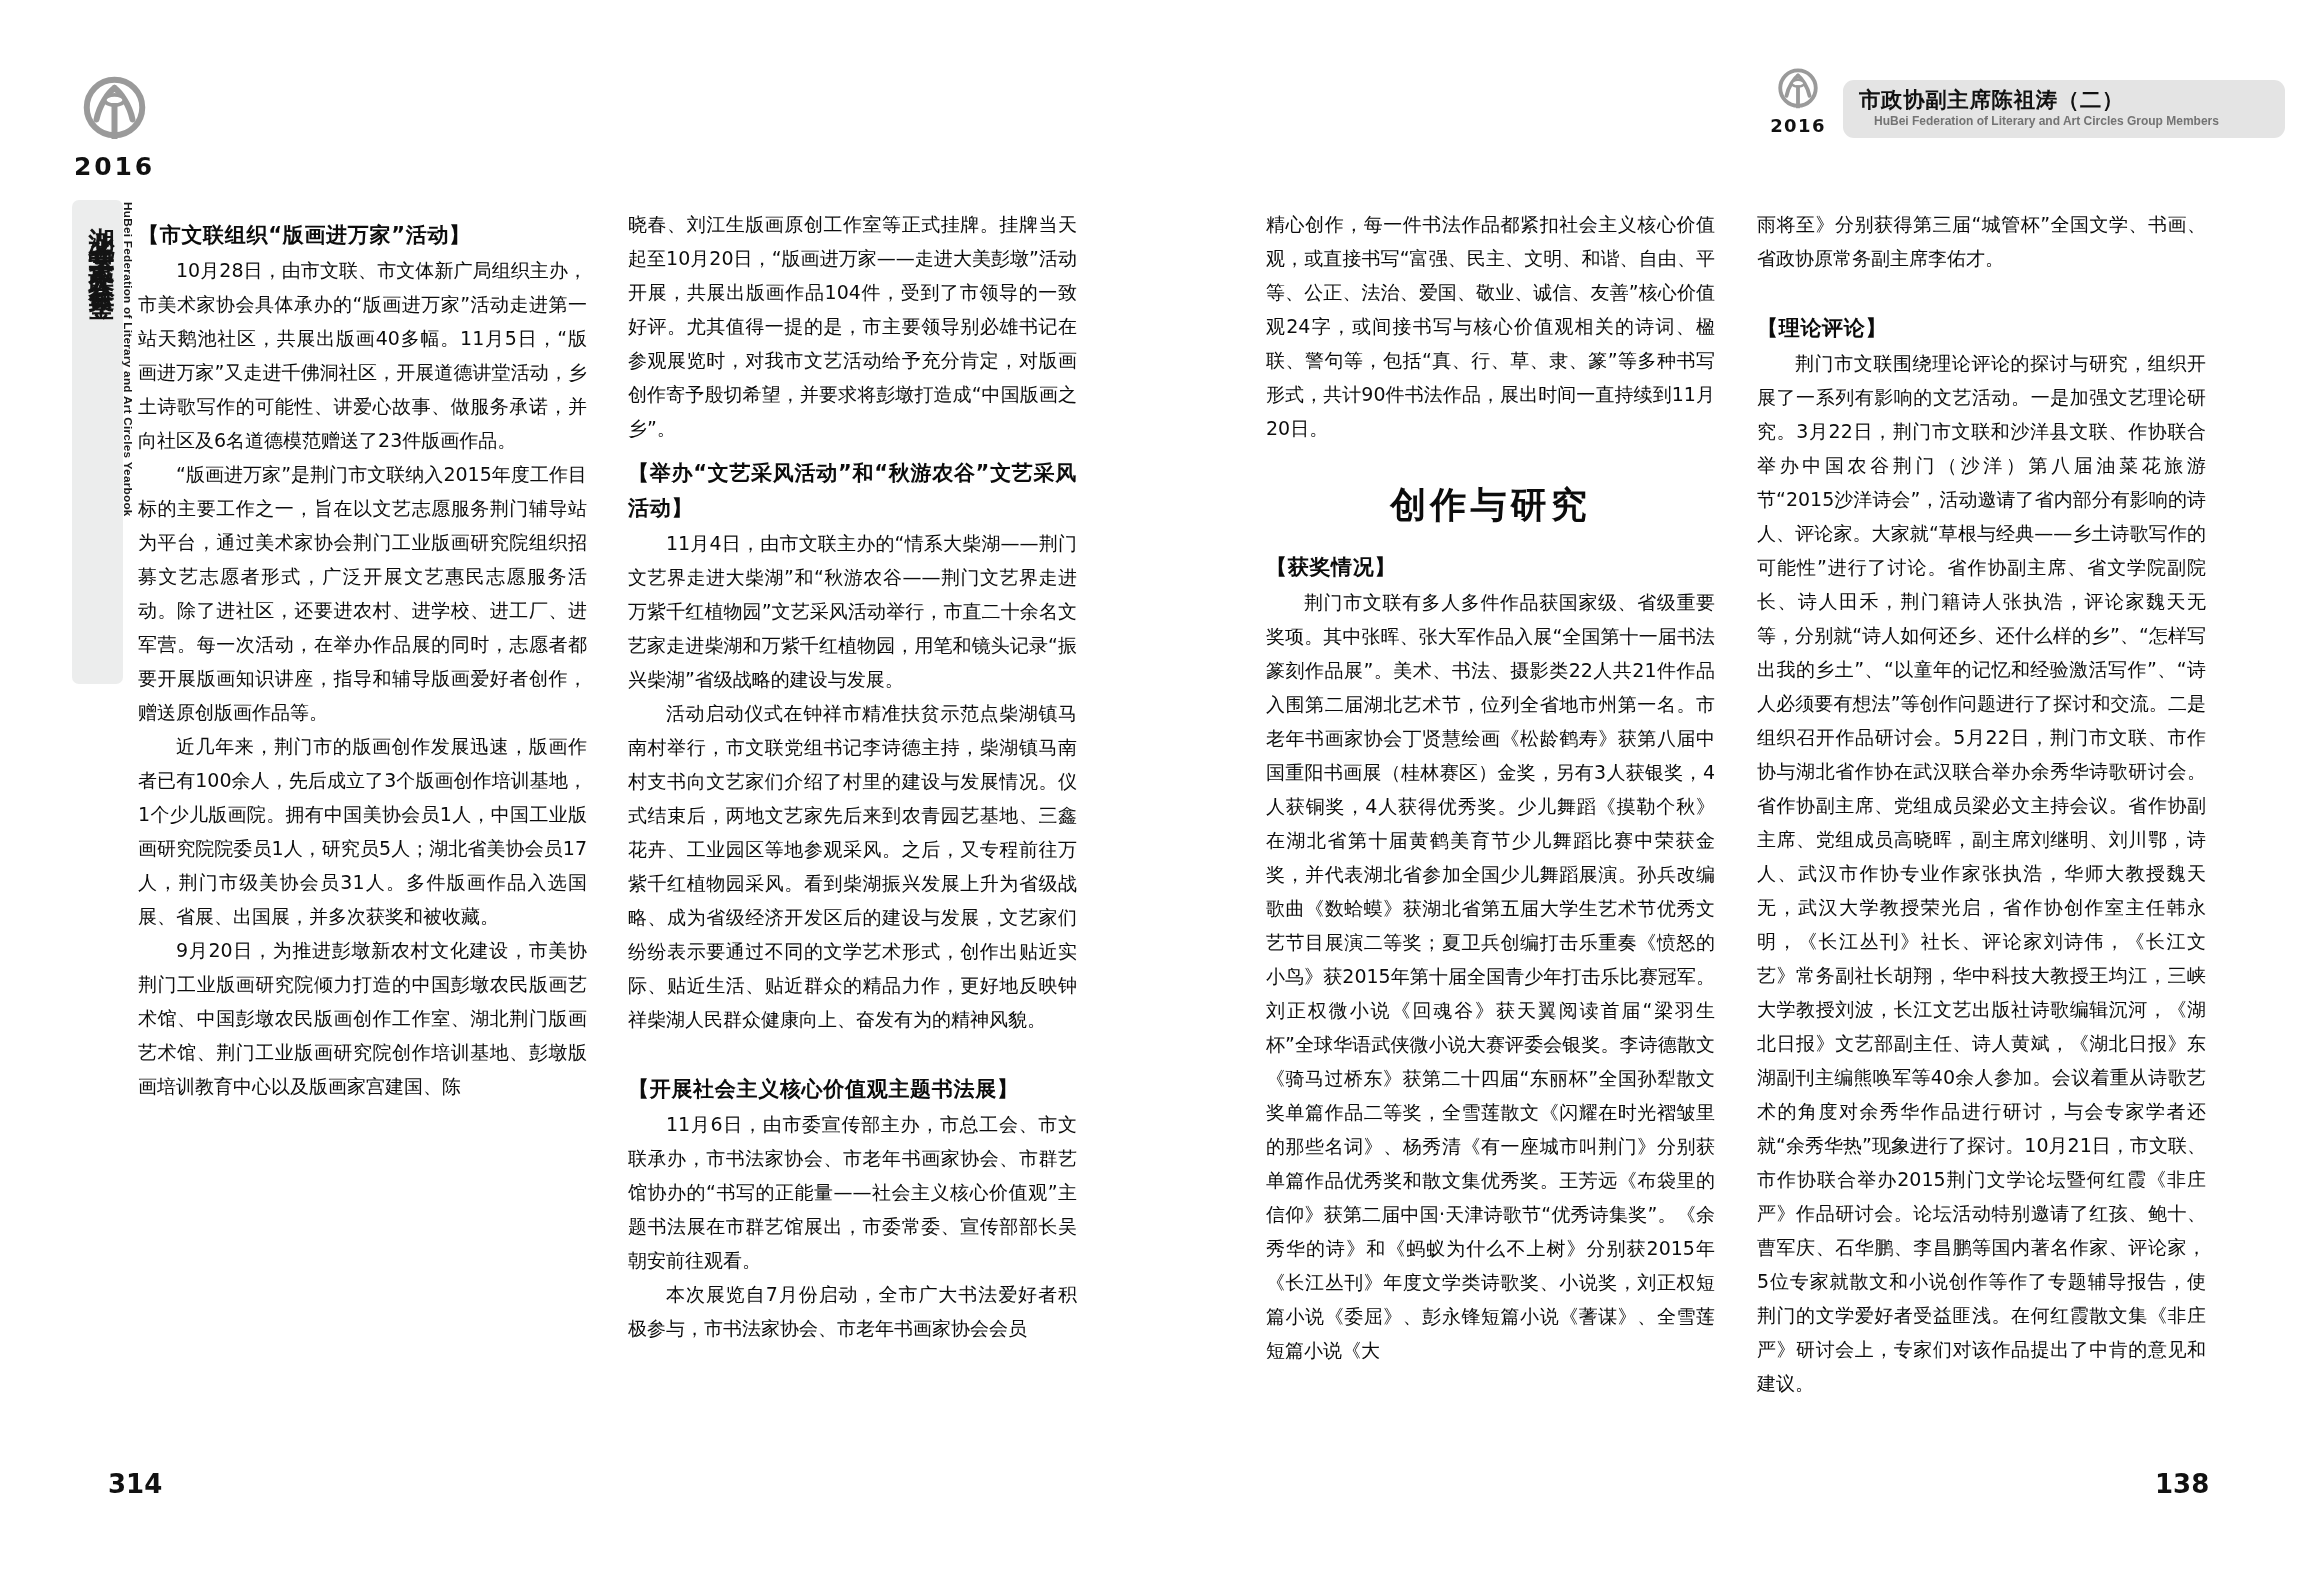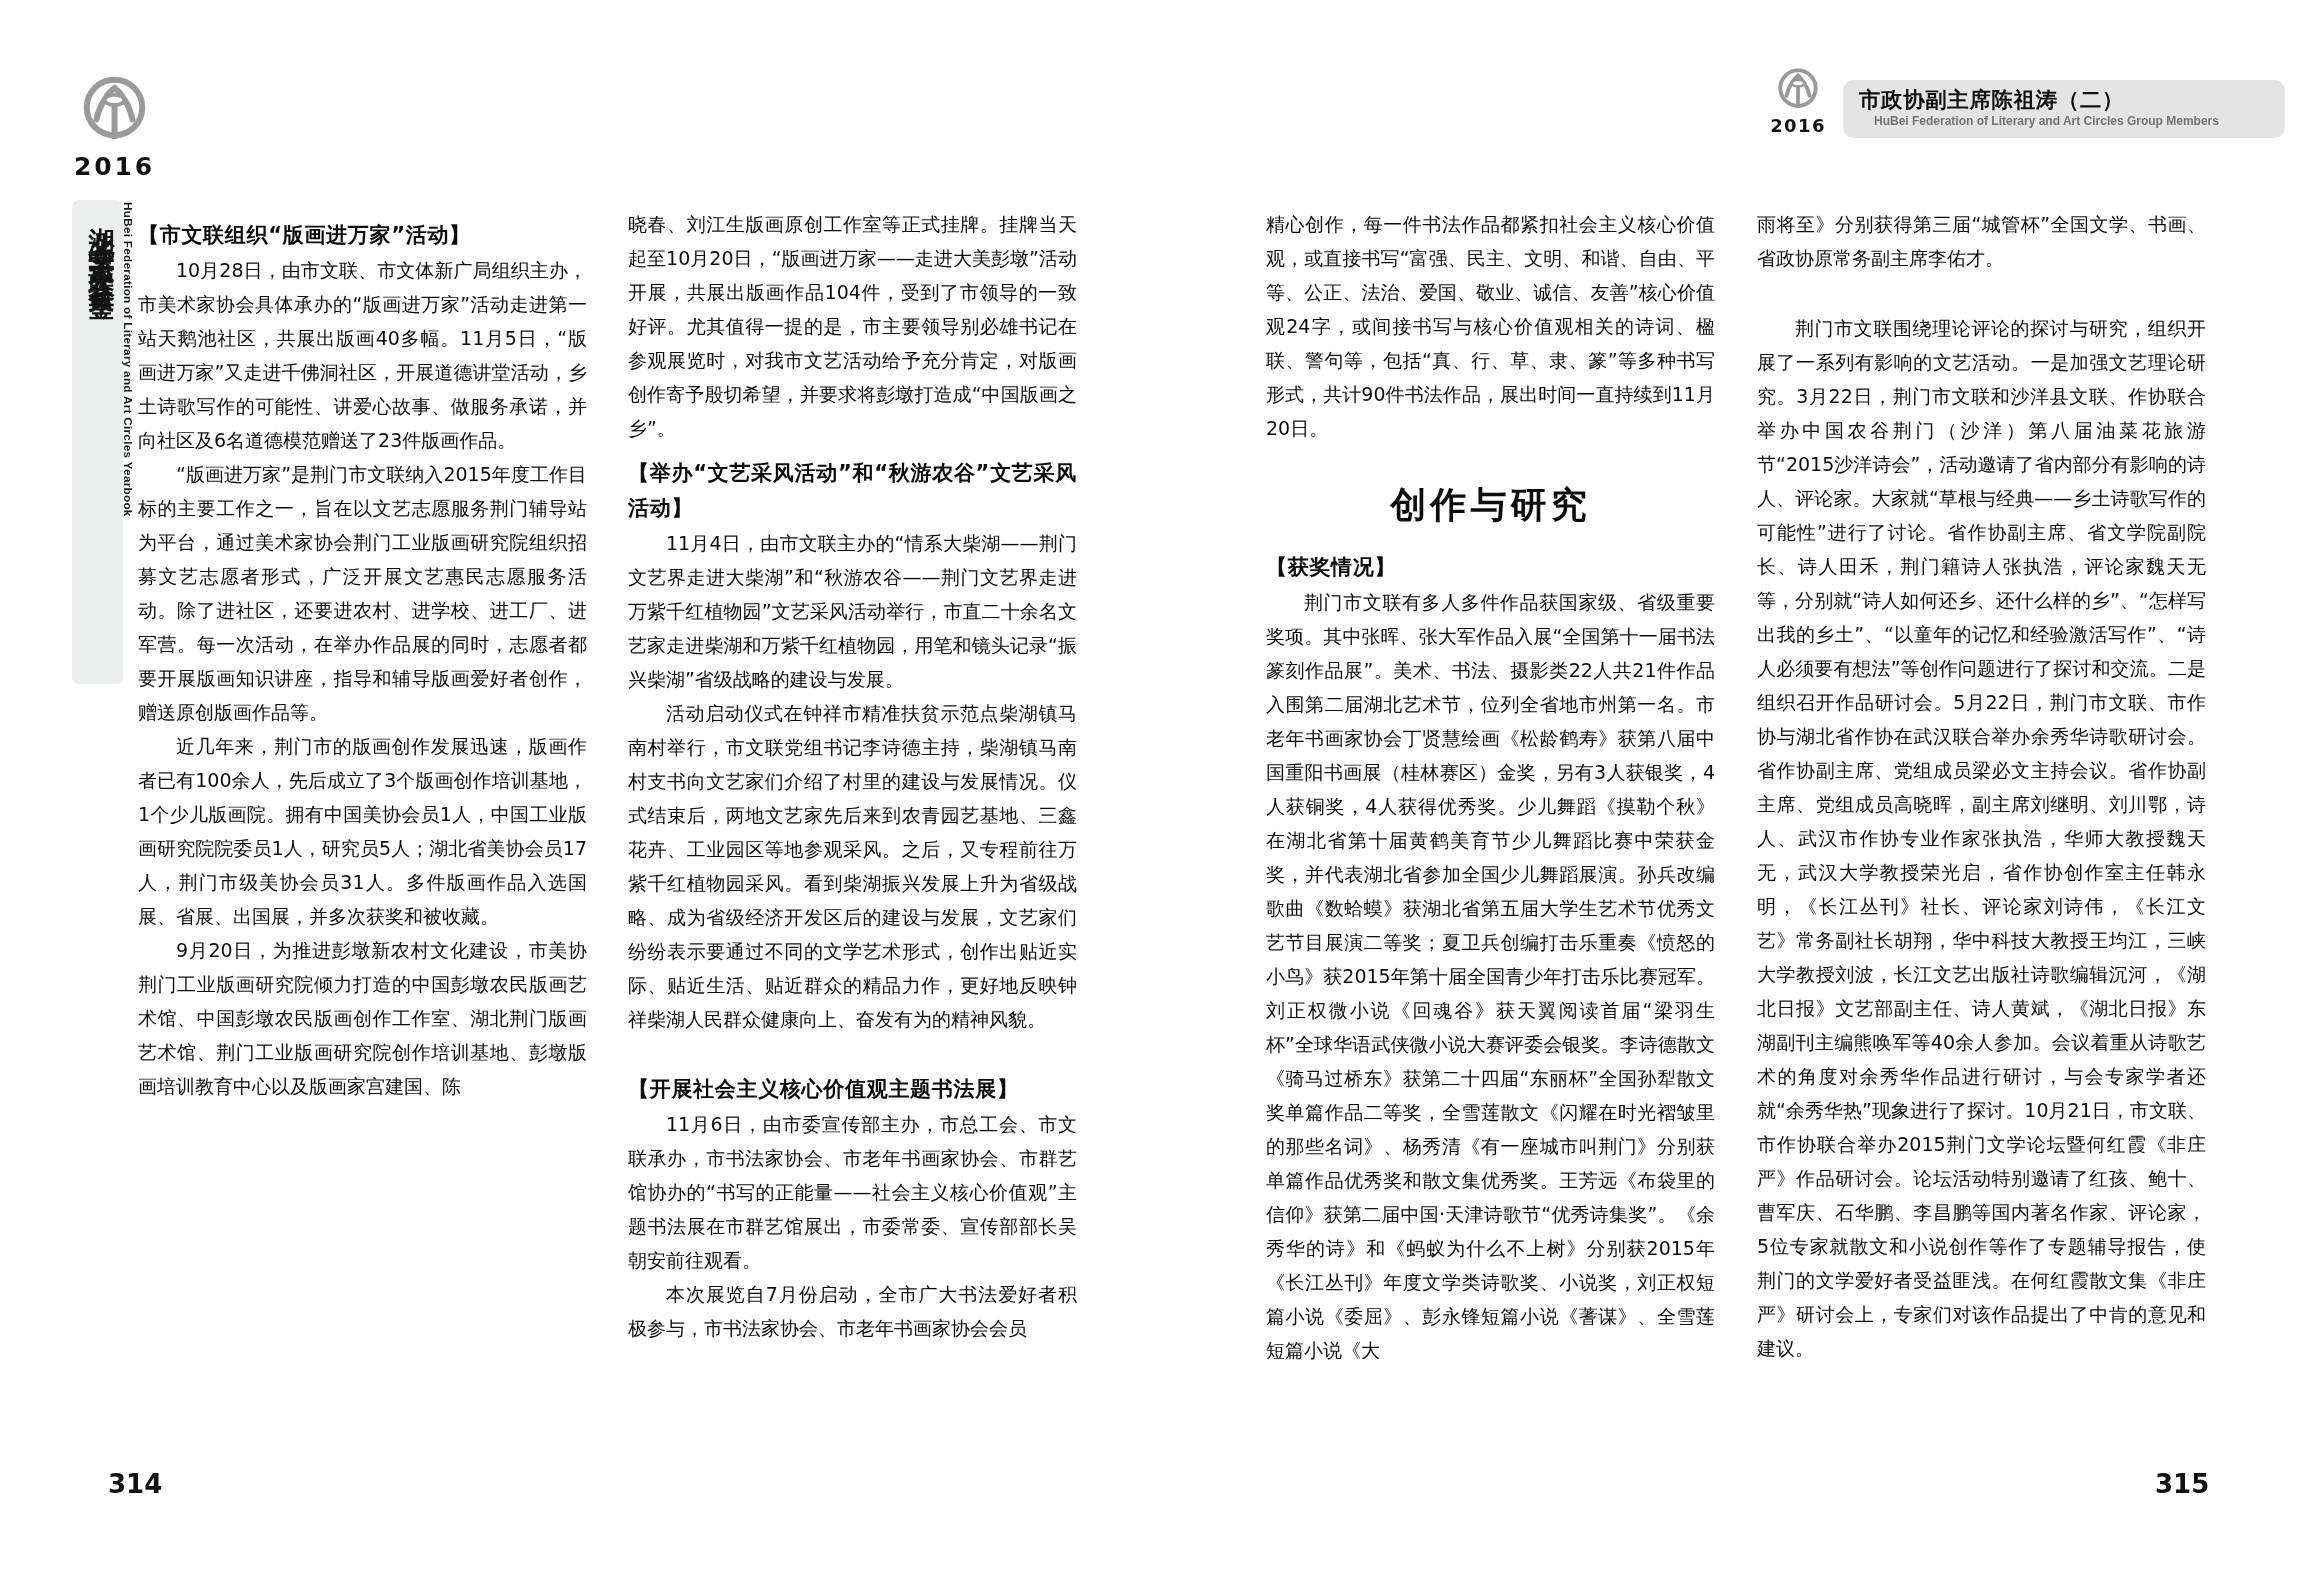--- a/index.html
+++ b/index.html
@@ -184,20 +184,21 @@
   <div class="col" id="col3">
     <p class="cont">精心创作，每一件书法作品都紧扣社会主义核心价值观，或直接书写“富强、民主、文明、和谐、自由、平等、公正、法治、爱国、敬业、诚信、友善”核心价值观24字，或间接书写与核心价值观相关的诗词、楹联、警句等，包括“真、行、草、隶、篆”等多种书写形式，共计90件书法作品，展出时间一直持续到11月20日。</p>
     <div class="section-title">创作与研究</div>
     <h3 class="tight">【获奖情况】</h3>
     <p>荆门市文联有多人多件作品获国家级、省级重要奖项。其中张晖、张大军作品入展“全国第十一届书法篆刻作品展”。美术、书法、摄影类22人共21件作品入围第二届湖北艺术节，位列全省地市州第一名。市老年书画家协会丁贤慧绘画《松龄鹤寿》获第八届中国重阳书画展（桂林赛区）金奖，另有3人获银奖，4人获铜奖，4人获得优秀奖。少儿舞蹈《摸勒个秋》在湖北省第十届黄鹤美育节少儿舞蹈比赛中荣获金奖，并代表湖北省参加全国少儿舞蹈展演。孙兵改编歌曲《数蛤蟆》获湖北省第五届大学生艺术节优秀文艺节目展演二等奖；夏卫兵创编打击乐重奏《愤怒的小鸟》获2015年第十届全国青少年打击乐比赛冠军。刘正权微小说《回魂谷》获天翼阅读首届“梁羽生杯”全球华语武侠微小说大赛评委会银奖。李诗德散文《骑马过桥东》获第二十四届“东丽杯”全国孙犁散文奖单篇作品二等奖，全雪莲散文《闪耀在时光褶皱里的那些名词》、杨秀清《有一座城市叫荆门》分别获单篇作品优秀奖和散文集优秀奖。王芳远《布袋里的信仰》获第二届中国·天津诗歌节“优秀诗集奖”。《余秀华的诗》和《蚂蚁为什么不上树》分别获2015年《长江丛刊》年度文学类诗歌奖、小说奖，刘正权短篇小说《委屈》、彭永锋短篇小说《蓍谋》、全雪莲短篇小说《大</p>
   </div>
 
   <div class="col" id="col4">
     <p class="cont">雨将至》分别获得第三届“城管杯”全国文学、书画、省政协原常务副主席李佑才。</p>
     <div class="spacer"></div>
+    <h3 class="tight">【理论评论】</h3>
     <p>荆门市文联围绕理论评论的探讨与研究，组织开展了一系列有影响的文艺活动。一是加强文艺理论研究。3月22日，荆门市文联和沙洋县文联、作协联合举办中国农谷荆门（沙洋）第八届油菜花旅游节“2015沙洋诗会”，活动邀请了省内部分有影响的诗人、评论家。大家就“草根与经典——乡土诗歌写作的可能性”进行了讨论。省作协副主席、省文学院副院长、诗人田禾，荆门籍诗人张执浩，评论家魏天无等，分别就“诗人如何还乡、还什么样的乡”、“怎样写出我的乡土”、“以童年的记忆和经验激活写作”、“诗人必须要有想法”等创作问题进行了探讨和交流。二是组织召开作品研讨会。5月22日，荆门市文联、市作协与湖北省作协在武汉联合举办余秀华诗歌研讨会。省作协副主席、党组成员梁必文主持会议。省作协副主席、党组成员高晓晖，副主席刘继明、刘川鄂，诗人、武汉市作协专业作家张执浩，华师大教授魏天无，武汉大学教授荣光启，省作协创作室主任韩永明，《长江丛刊》社长、评论家刘诗伟，《长江文艺》常务副社长胡翔，华中科技大教授王均江，三峡大学教授刘波，长江文艺出版社诗歌编辑沉河，《湖北日报》文艺部副主任、诗人黄斌，《湖北日报》东湖副刊主编熊唤军等40余人参加。会议着重从诗歌艺术的角度对余秀华作品进行研讨，与会专家学者还就“余秀华热”现象进行了探讨。10月21日，市文联、市作协联合举办2015荆门文学论坛暨何红霞《非庄严》作品研讨会。论坛活动特别邀请了红孩、鲍十、曹军庆、石华鹏、李昌鹏等国内著名作家、评论家，5位专家就散文和小说创作等作了专题辅导报告，使荆门的文学爱好者受益匪浅。在何红霞散文集《非庄严》研讨会上，专家们对该作品提出了中肯的意见和建议。</p>
   </div>
 
   <div class="folio" id="folio-left">314</div>
-  <div class="folio" id="folio-right">315</div>
+  <div class="folio" id="folio-right">138</div>
 
 </div>
 
 
 </body></html>

